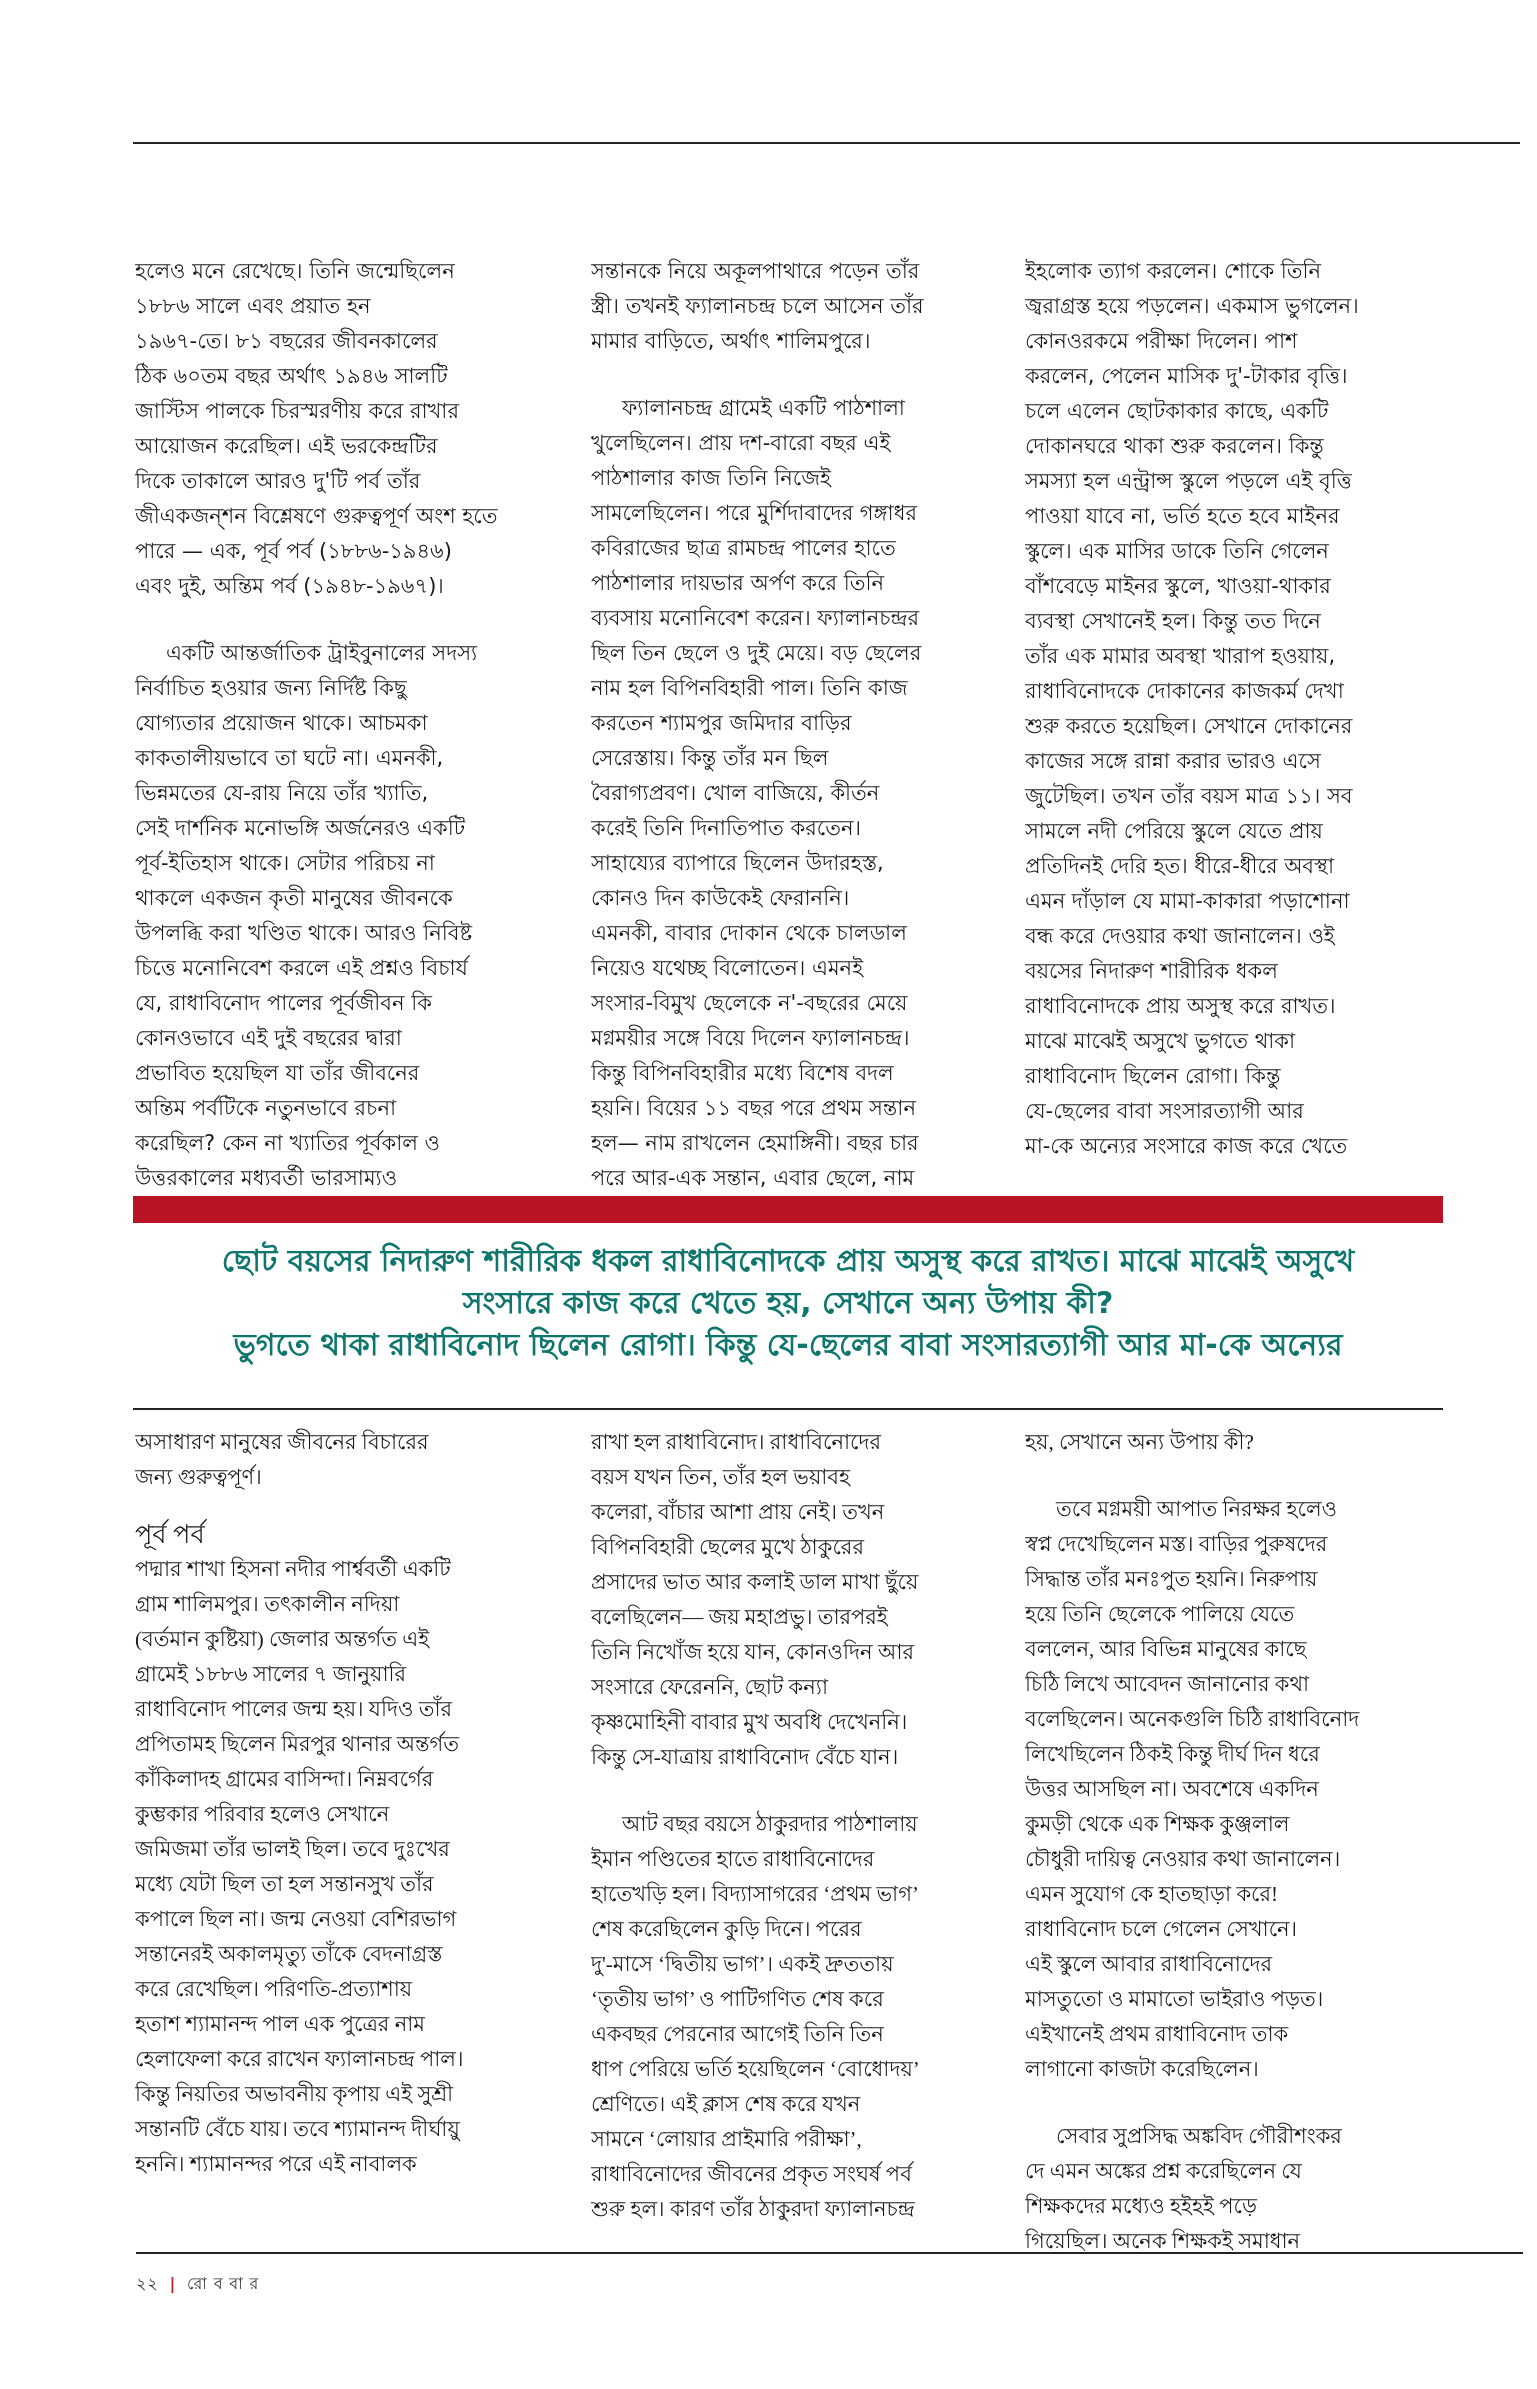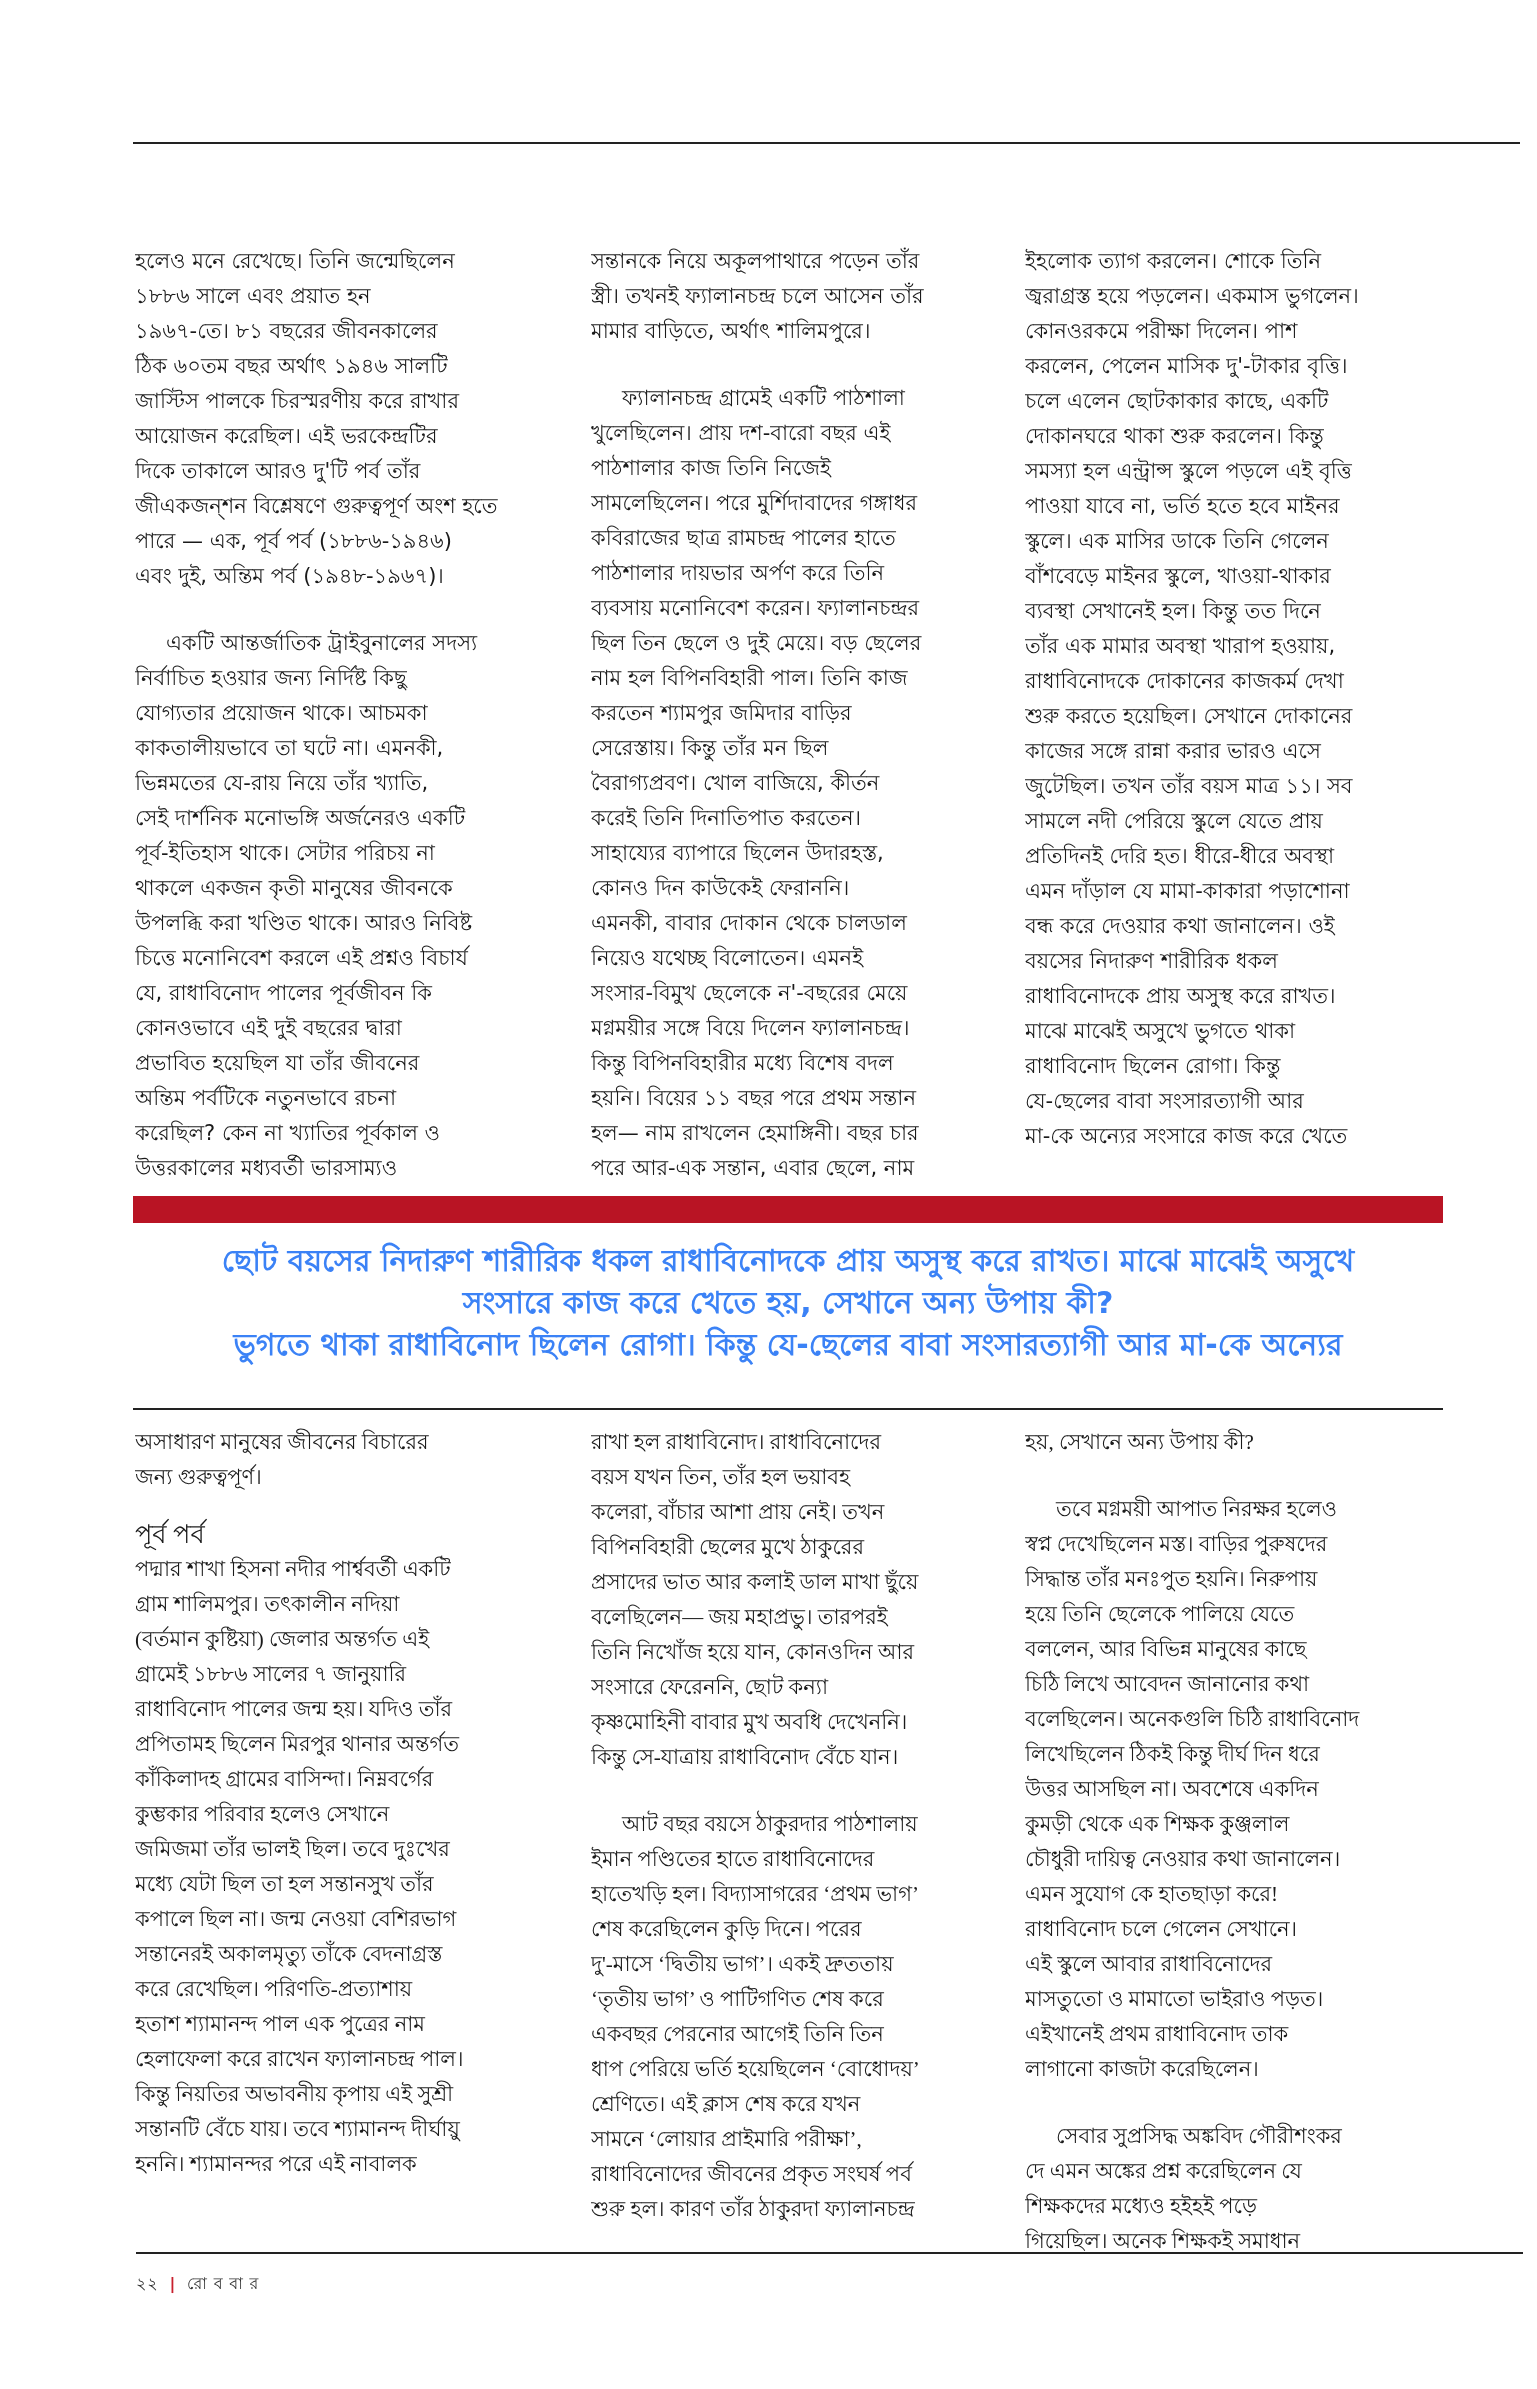--- a/index.html
+++ b/index.html
@@ -3,24 +3,24 @@
 <meta charset="utf-8">
 <style>
   html, body { margin:0; padding:0; background:#ffffff; }
   body { width:1538px; height:2389px; position:relative; overflow:hidden;
          font-family:"DejaVu Sans", "Liberation Sans", sans-serif; color:#1a1a1a; }
   .rule-top { position:absolute; left:133px; top:142px; width:1387px; height:2.3px; background:#222; }
   .col { position:absolute; width:403px; font-size:21px; line-height:35px; }
   .col .line { display:block; white-space:nowrap; overflow:hidden; }
   .col .indent { padding-left:31px;margin-top:32px; }
   .c1 { left:135px; } .c2 { left:591px; } .c3 { left:1025px; }
-  .top-cols .col { top:244px; }
+  .top-cols .col { top:254px; }
   .red-bar { position:absolute; left:133px; top:1196px; width:1310px; height:27px; background:#b91424; }
   .pullquote { position:absolute; left:133px; top:1240px; width:1310px; text-align:center;
-               color:#3b82f6; font-size:30px; line-height:42px; font-weight:bold; }
+               color:#0f766e; font-size:30px; line-height:42px; font-weight:bold; }
   .pullquote .line { display:block; white-space:nowrap; }
   .rule-mid { position:absolute; left:133px; top:1408px; width:1310px; height:2.3px; background:#222; }
   .bottom-cols .col { top:1425px;font-family:Liberation Serif, serif; }
   .subhead { font-size:25.6px; line-height:34px; margin-top:23px !important; display:block; }
   .rule-bottom { position:absolute; left:136px; top:2252px; width:1387px; height:2.3px; background:#222; }
   .folio { position:absolute; left:136px; top:2271px; font-size:16px; color:#333; letter-spacing:0.8px; }
   .folio .sep { color:#c8202e; font-weight:bold; margin:0 11px; }
 </style>
 </head>
 <body>

